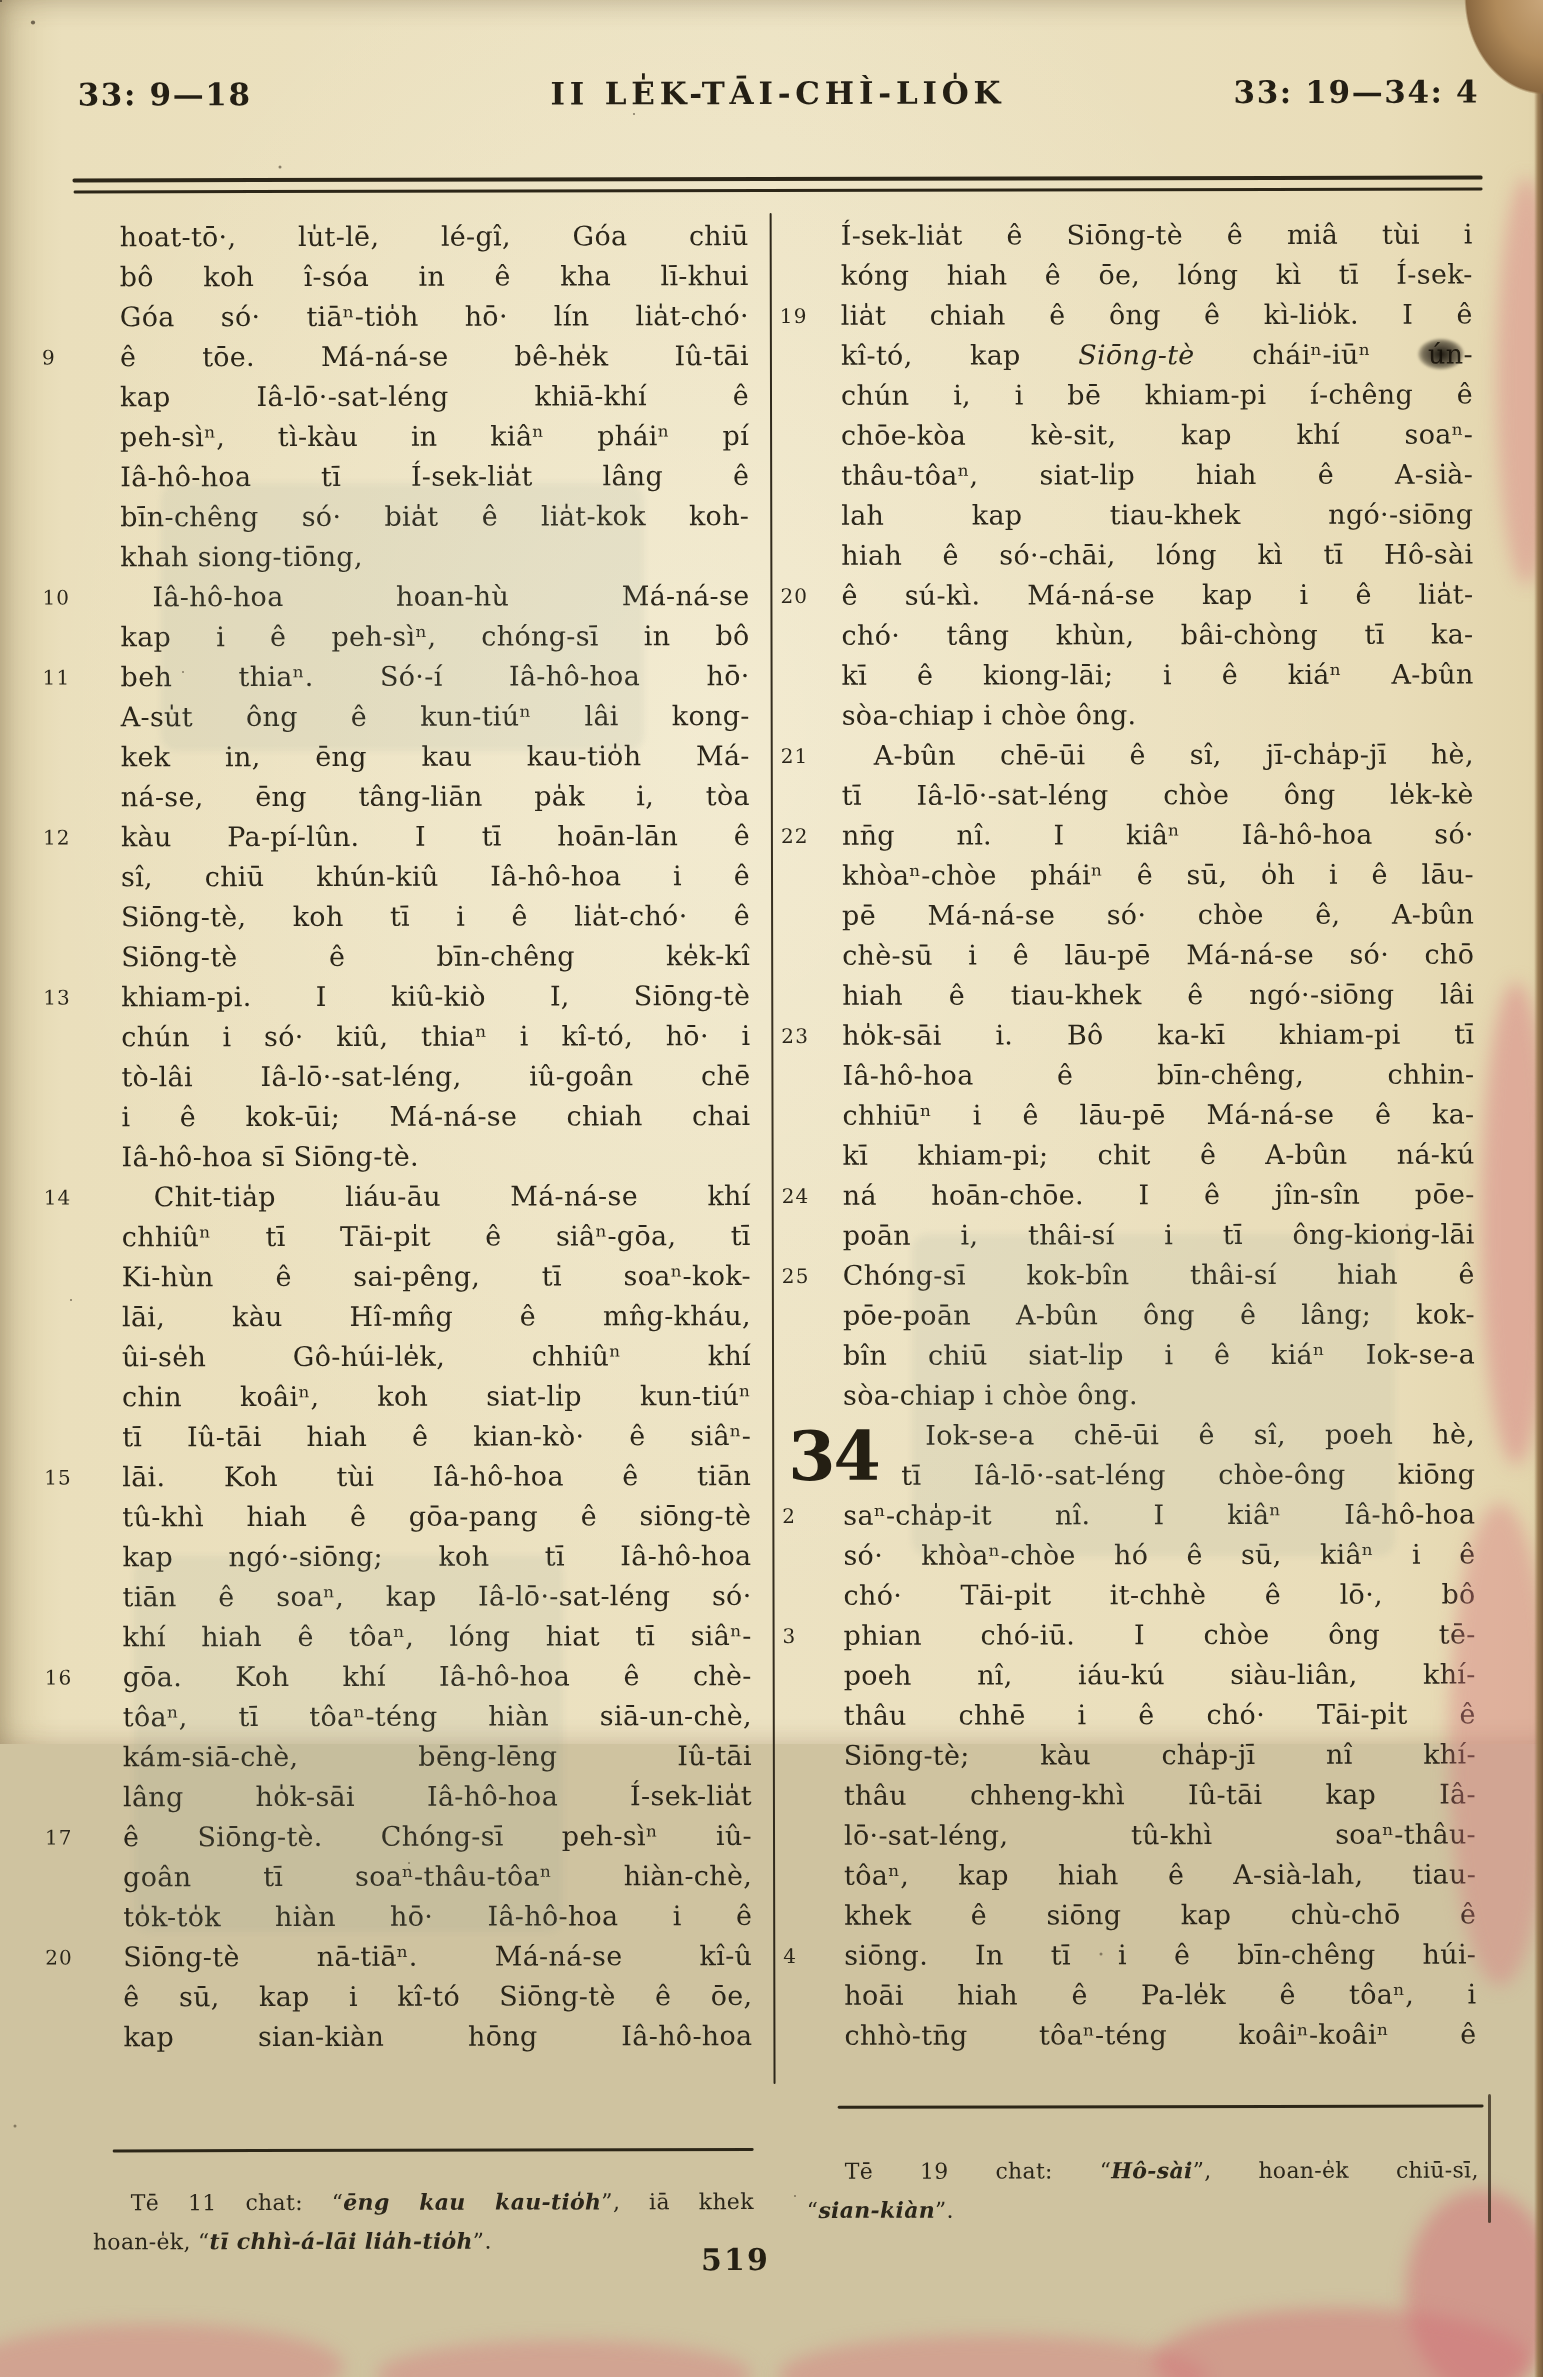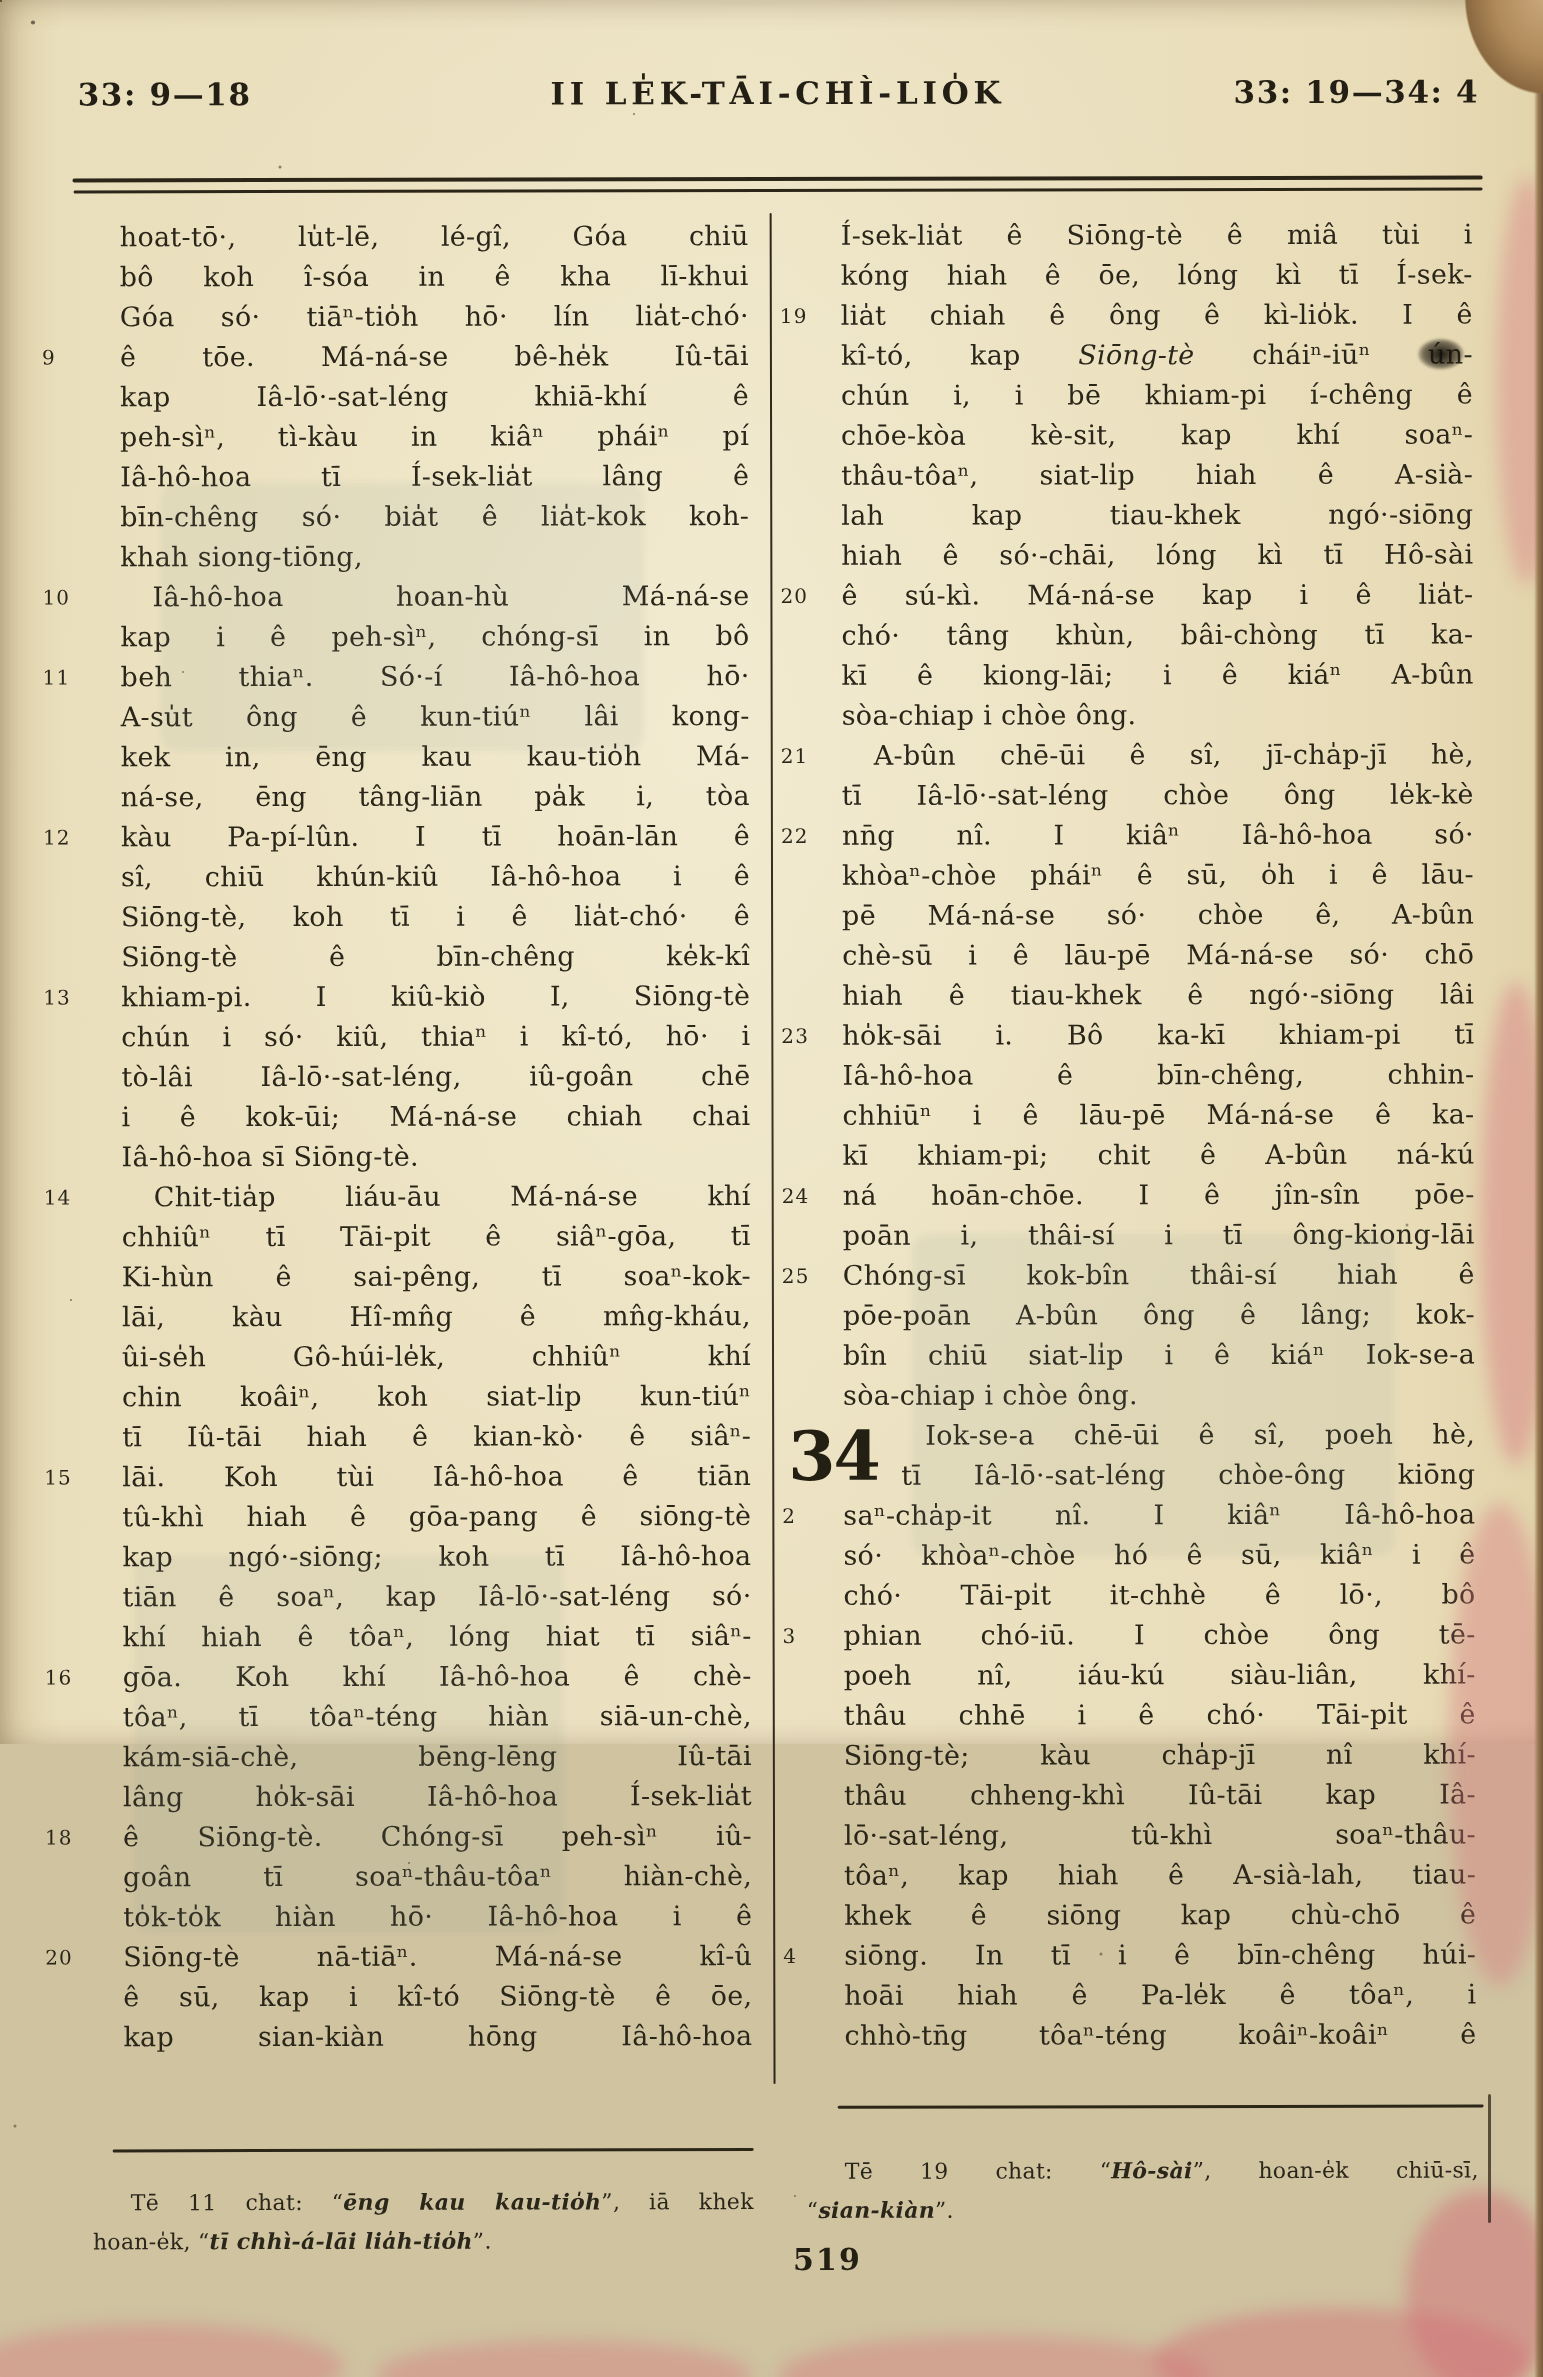--- a/index.html
+++ b/index.html
@@ -60,21 +60,21 @@
   .fnrule{position:absolute;background:#2c2618;height:3.2px;border-radius:1.6px;}
   .fnrule.fl{left:110px;top:2148px;width:641px;}
   .fnrule.fr{left:835px;top:2106px;width:646px;}
   .fn{position:absolute;font-size:22px;}
   .fn .line{height:39px;line-height:39px;font-size:22px;}
   .fn .it{font-weight:bold;}
   .fn-left{left:90px;top:2182px;width:661px;}
   .fn-right{left:804px;top:2152px;width:672px;}
   .fn .line.fnindent{padding-left:38px;}
 
-  .pagenum{position:absolute;left:698px;top:2242px;width:161px;text-align:right;
+  .pagenum{position:absolute;left:698px;top:2242px;width:161px;text-align:left;
            font-size:30px;font-weight:bold;letter-spacing:2.1px;color:#241f13;}
 
   
   .stain{position:absolute;border-radius:50%;filter:blur(8.6px);pointer-events:none;}
   .edge-strip{position:absolute;right:0;top:81px;width:8.6px;height:2297px;
       background:linear-gradient(to left,#6d5133 0%,#93744c 55%,rgba(147,116,76,0) 100%);opacity:.9;}
   .corner-curl{position:absolute;right:-2.1px;top:-3.2px;width:91px;height:115px;
       background:radial-gradient(120% 115% at 100% 0%, #caa87d 0%, #b08a5a 45%, #8a6840 72%, rgba(138,104,64,0) 74%);
       border-bottom-left-radius:100% 100%;}
   .edge-mark{position:absolute;left:1488px;top:2094px;width:2.7px;height:129px;
@@ -138,21 +138,21 @@
         <div class="line"><span class="ltext">tī Iû-tāi hiah ê kian-kò· ê siâⁿ-</span></div>
         <div class="line"><span class="vnum">15</span><span class="ltext">lāi. Koh tùi Iâ-hô-hoa ê tiān</span></div>
         <div class="line"><span class="ltext">tû-khì hiah ê gōa-pang ê siōng-tè</span></div>
         <div class="line"><span class="ltext">kap ngó·-siōng; koh tī Iâ-hô-hoa</span></div>
         <div class="line"><span class="ltext">tiān ê soaⁿ, kap Iâ-lō·-sat-léng só·</span></div>
         <div class="line"><span class="ltext">khí hiah ê tôaⁿ, lóng hiat tī siâⁿ-</span></div>
         <div class="line"><span class="vnum">16</span><span class="ltext">gōa. Koh khí Iâ-hô-hoa ê chè-</span></div>
         <div class="line"><span class="ltext">tôaⁿ, tī tôaⁿ-téng hiàn siā-un-chè,</span></div>
         <div class="line"><span class="ltext">kám-siā-chè, bēng-lēng Iû-tāi</span></div>
         <div class="line"><span class="ltext">lâng ho̍k-sāi Iâ-hô-hoa Í-sek-lia̍t</span></div>
-        <div class="line"><span class="vnum">18</span><span class="ltext">ê Siōng-tè. Chóng-sī peh-sìⁿ iû-</span></div>
+        <div class="line"><span class="vnum">17</span><span class="ltext">ê Siōng-tè. Chóng-sī peh-sìⁿ iû-</span></div>
         <div class="line"><span class="ltext">goân tī soaⁿ-thâu-tôaⁿ hiàn-chè,</span></div>
         <div class="line"><span class="ltext">to̍k-to̍k hiàn hō· Iâ-hô-hoa i ê</span></div>
         <div class="line"><span class="vnum">20</span><span class="ltext">Siōng-tè nā-tiāⁿ. Má-ná-se kî-û</span></div>
         <div class="line"><span class="ltext">ê sū, kap i kî-tó Siōng-tè ê ōe,</span></div>
         <div class="line"><span class="ltext">kap sian-kiàn hōng Iâ-hô-hoa</span></div>
       </div>
 
     <div class="col col-right">
         <div class="line"><span class="ltext">Í-sek-lia̍t ê Siōng-tè ê miâ tùi i</span></div>
         <div class="line"><span class="ltext">kóng hiah ê ōe, lóng kì tī Í-sek-</span></div>

